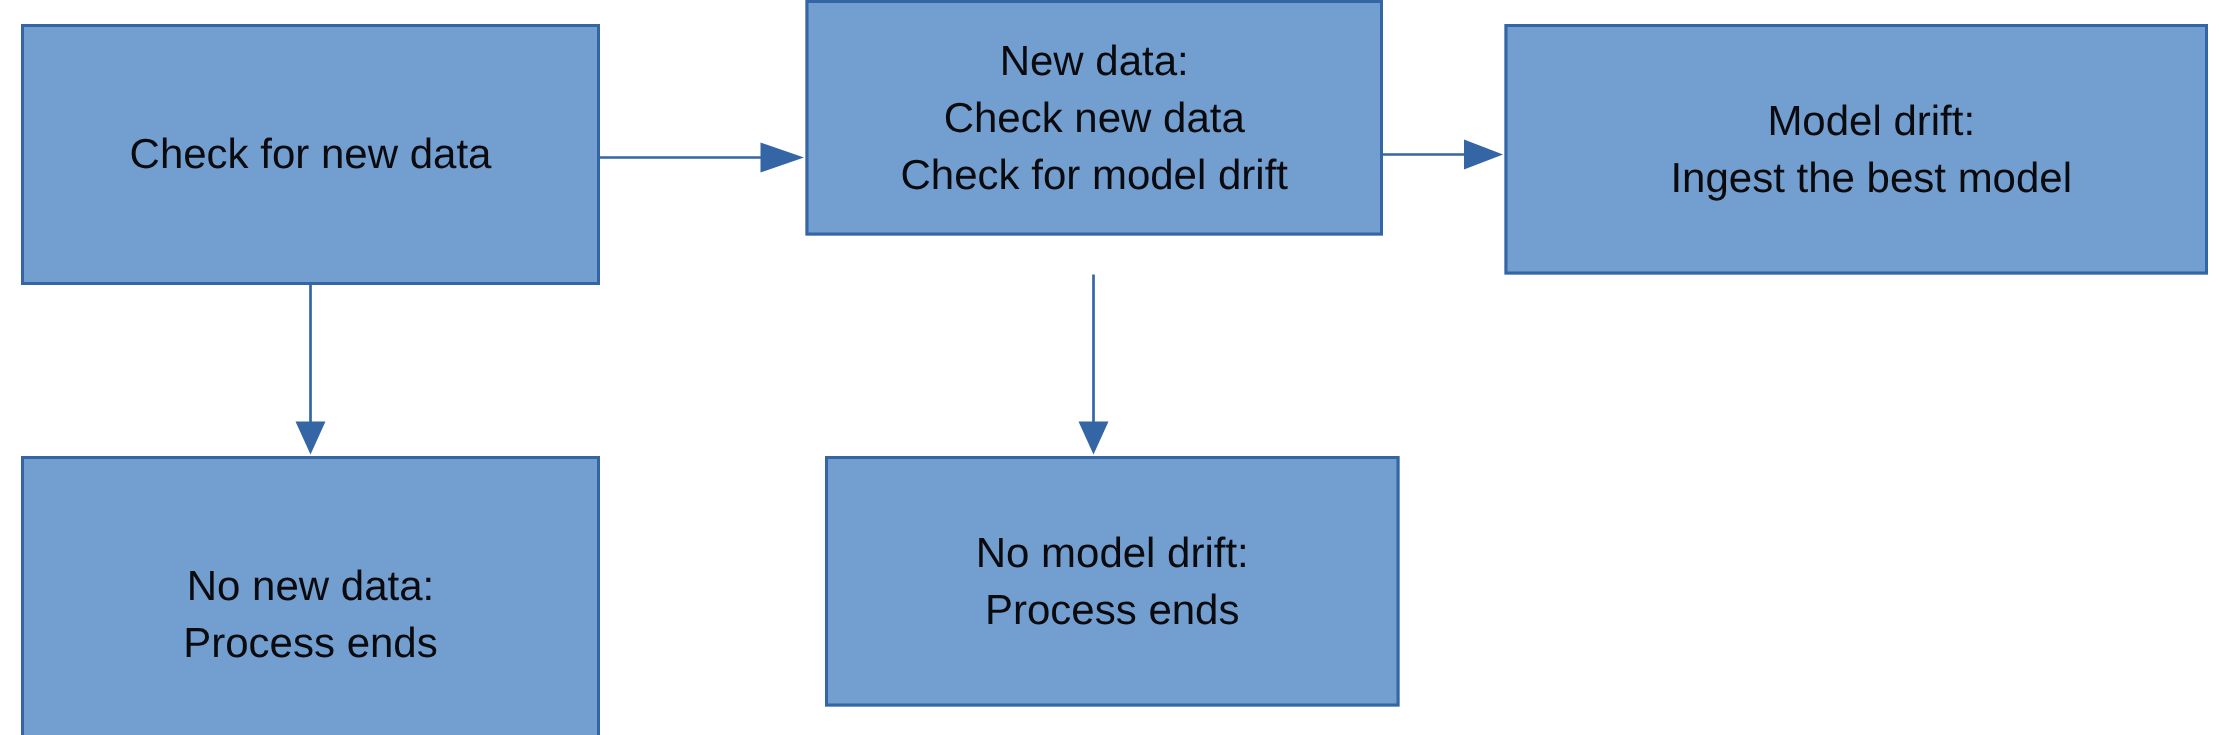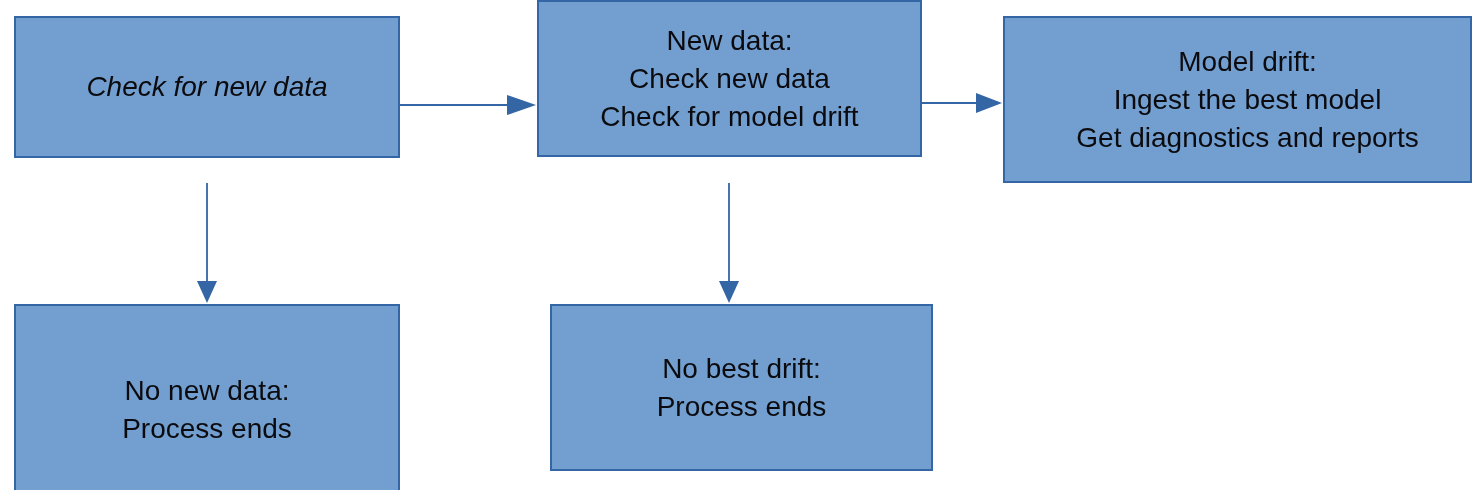--- a/index.html
+++ b/index.html
@@ -27,21 +27,21 @@
     border: 2px solid var(--box-border);
     display: flex;
     flex-direction: column;
     align-items: center;
     justify-content: center;
     text-align: center;
     color: var(--text);
     font-size: 28px;
     line-height: 38px;
   }
-  .box1 { left: 14px;   top: 16px;  width: 386px; height: 142px; font-style: italic; }
+  .box1 { left: 14px;   top: 16px;  width: 386px; height: 174px; }
   .box2 { left: 537px;  top: 0;  width: 385px; height: 157px; }
   .box3 { left: 1003px; top: 16px;  width: 469px; height: 167px; padding-left: 20px; }
   .box4 { left: 14px;   top: 304px; width: 386px; height: 211px; }
   .box5 { left: 550px;  top: 304px; width: 383px; height: 167px; }
   .arrow-layer {
     position: absolute;
     left: 0; top: 0;
     width: 1479px;
     height: 490px;
     pointer-events: none;
@@ -79,26 +79,25 @@
 
   <div class="box box2">
     <div>New data:</div>
     <div>Check new data</div>
     <div>Check for model drift</div>
   </div>
 
   <div class="box box3">
     <div>Model drift:</div>
     <div>Ingest the best model</div>
-    <div>Get diagnostics and reports</div>
   </div>
 
   <div class="box box4">
     <div>No new data:</div>
     <div>Process ends</div>
   </div>
 
   <div class="box box5">
-    <div>No best drift:</div>
+    <div>No model drift:</div>
     <div>Process ends</div>
   </div>
 
 </div>
 
 </body></html>

